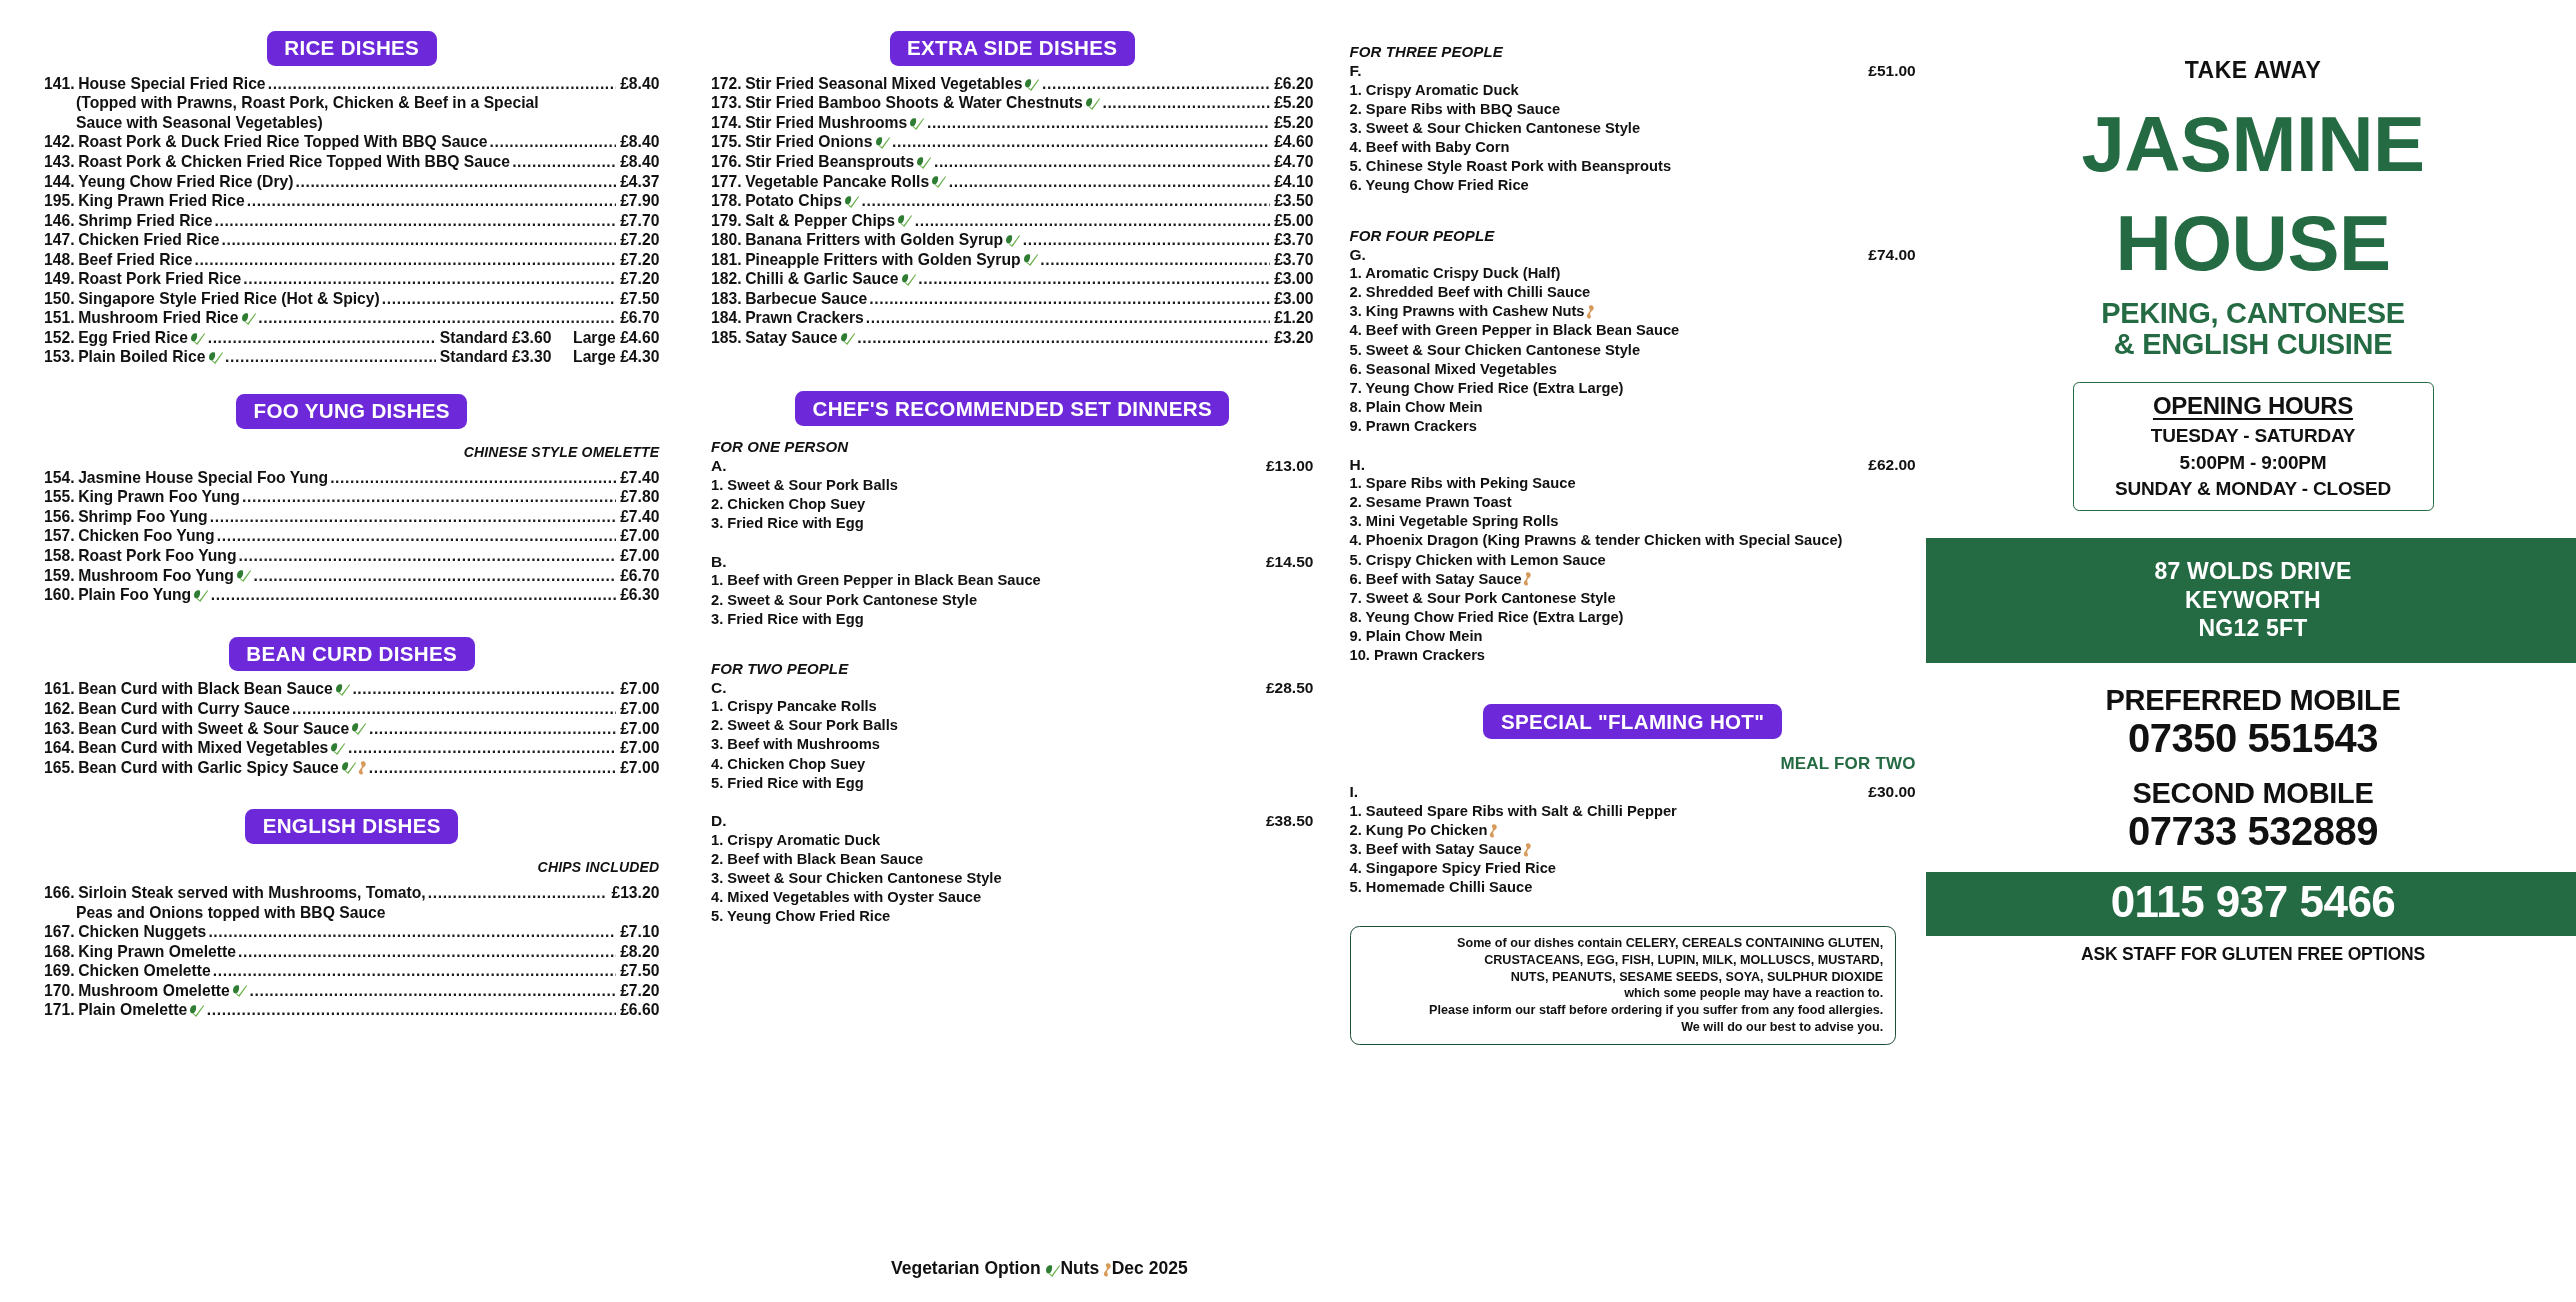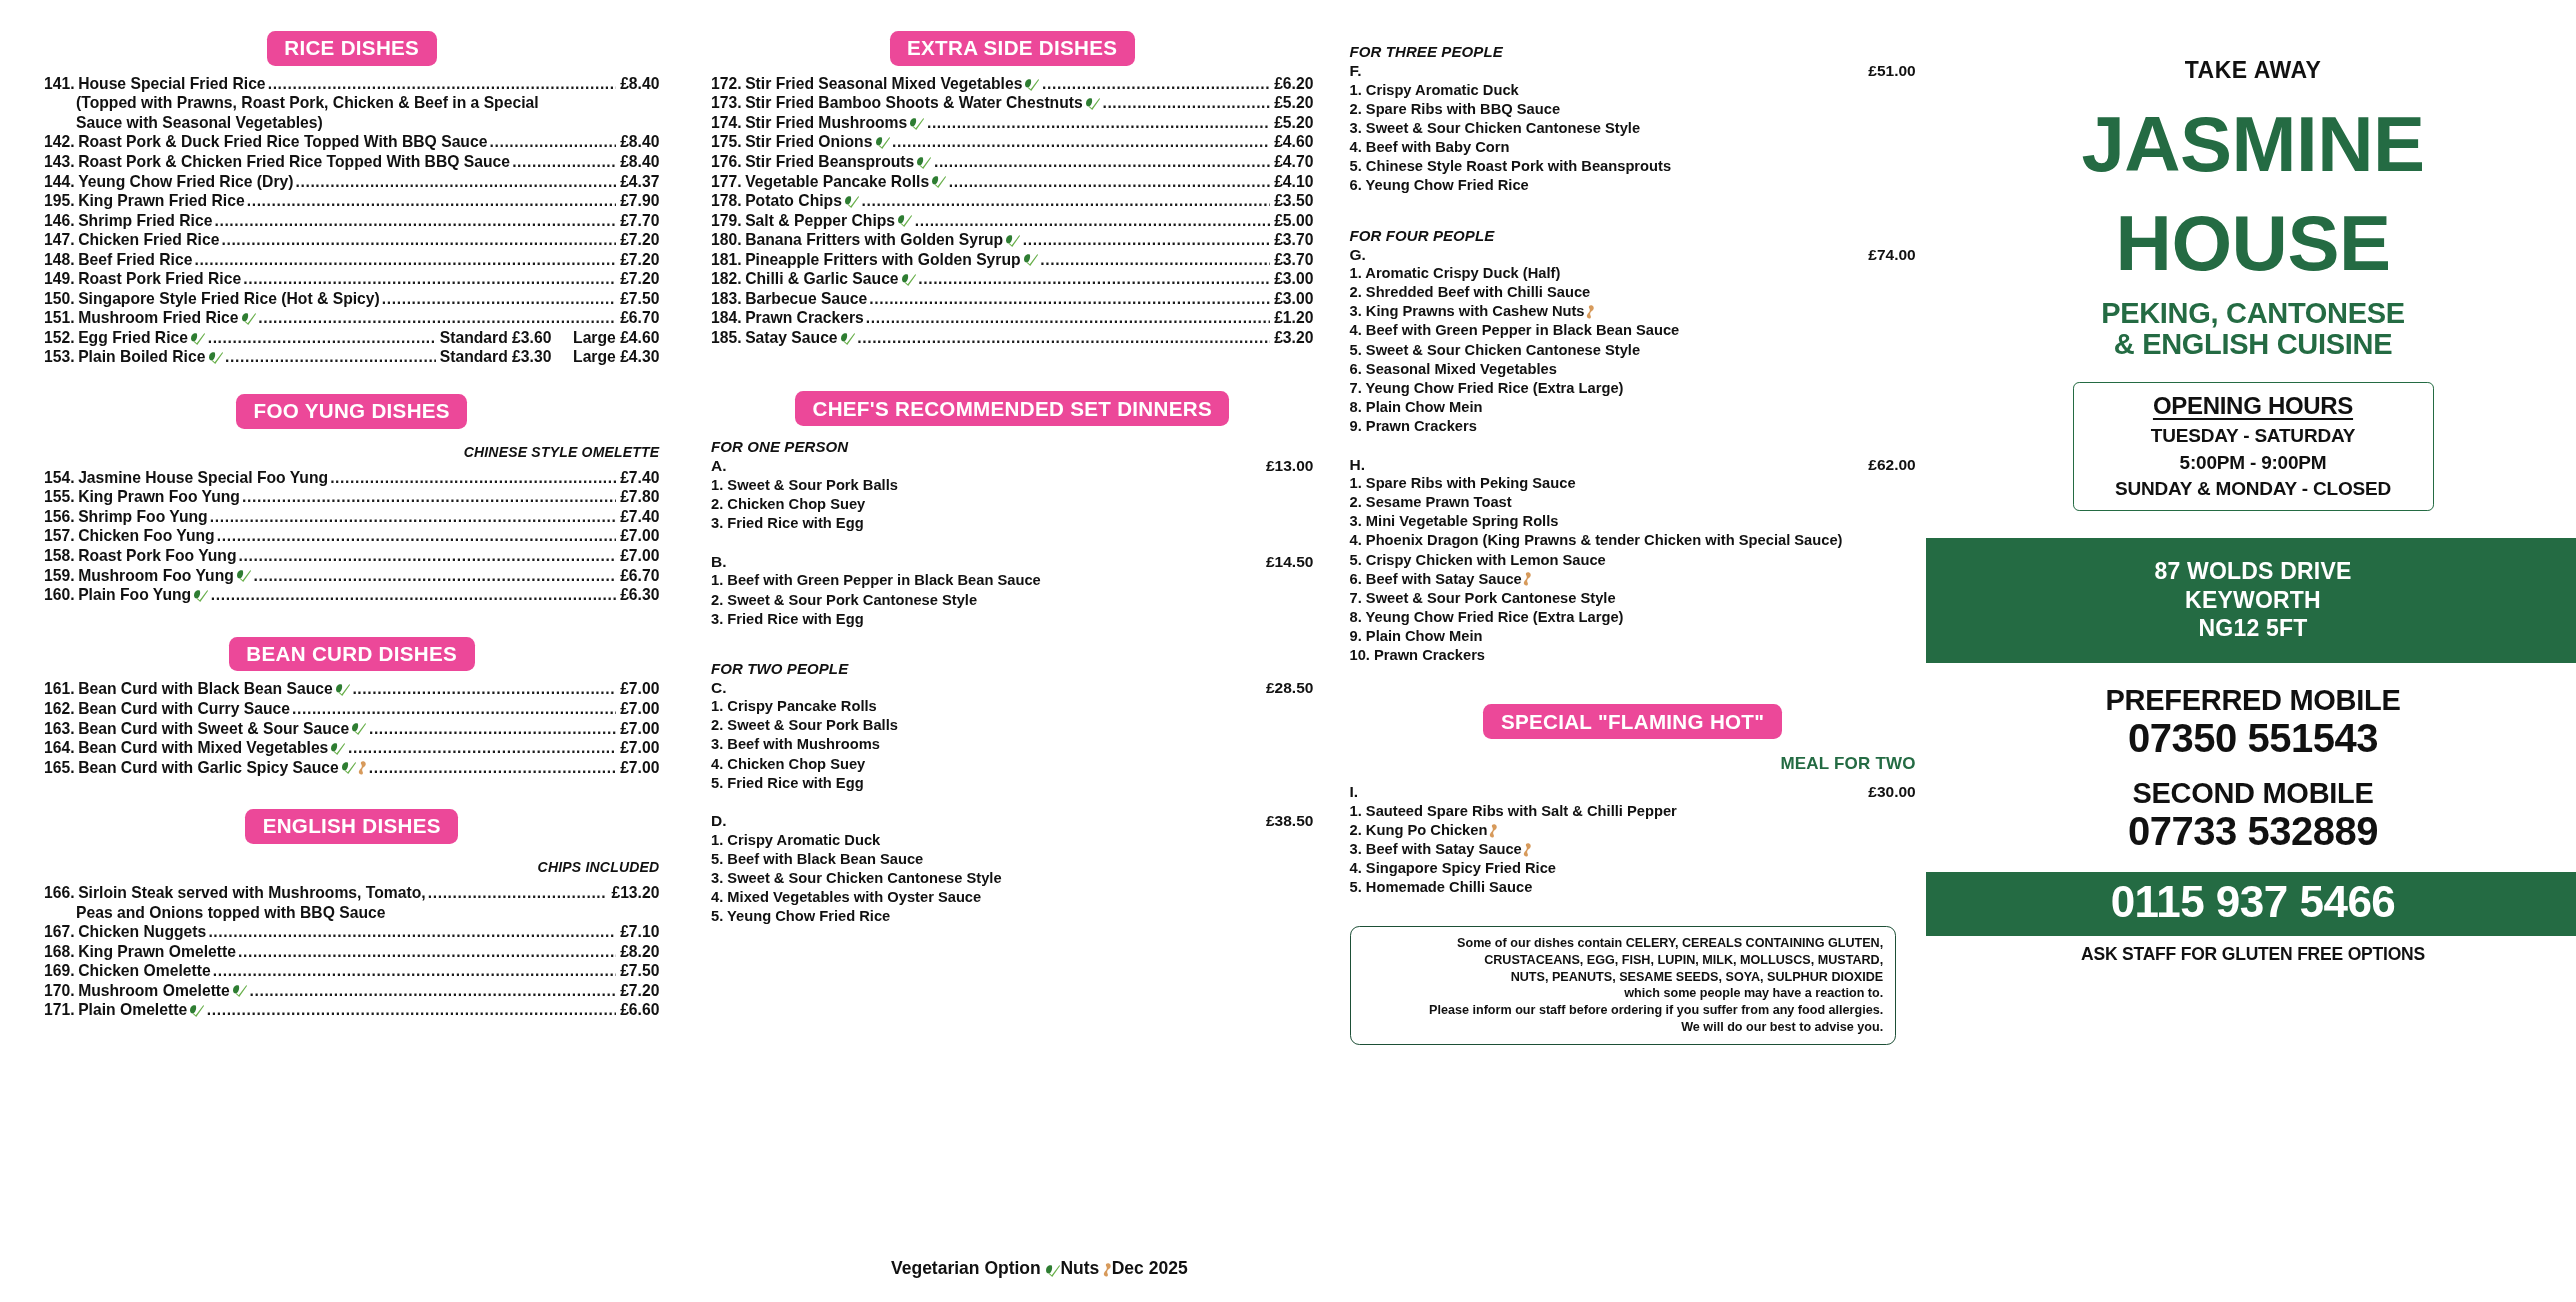--- a/index.html
+++ b/index.html
@@ -14,21 +14,21 @@
 
   
   .col { position: relative; padding-top: 31px; }
   .col-1 { width: 680px; padding-left: 44px; padding-right: 20.6px; }
   .col-2 { width: 654px; padding-left: 31px; padding-right: 20.6px; }
   .col-3 { width: 592px; padding-left: 15.5px; padding-right: 10.3px; }
   .col-4 { width: 654px; position: relative; }
 
   
   .banner {
-    background: #ec4899;
+    background: #6d28d9;
     color: #ffffff;
     border-radius: 8.2px;
     text-align: center;
     font-weight: bold;
     font-size: 20.6px;
     letter-spacing: 0.3px;
     padding: 6.2px 17.5px;
     margin: 0 auto;
     display: table;
     white-space: nowrap;
@@ -601,21 +601,21 @@
             <div class="set-item">5. Fried Rice with Egg</div>
           </div>
           <div class="gap-lg"></div>
           <div class="set-block">
             <div class="set-hd">
               <span class="letter">D.</span>
               <span class="sp"></span>
               <span class="amt">£38.50</span>
             </div>
             <div class="set-item">1. Crispy Aromatic Duck</div>
-            <div class="set-item">5. Beef with Black Bean Sauce</div>
+            <div class="set-item">2. Beef with Black Bean Sauce</div>
             <div class="set-item">3. Sweet &amp; Sour Chicken Cantonese Style</div>
             <div class="set-item">4. Mixed Vegetables with Oyster Sauce</div>
             <div class="set-item">5. Yeung Chow Fried Rice</div>
           </div>
           <div class="gap-lg"></div>
         </div>
     </div>
     <div class="legend">
       <div class="lg">
         <span>Vegetarian Option</span>

